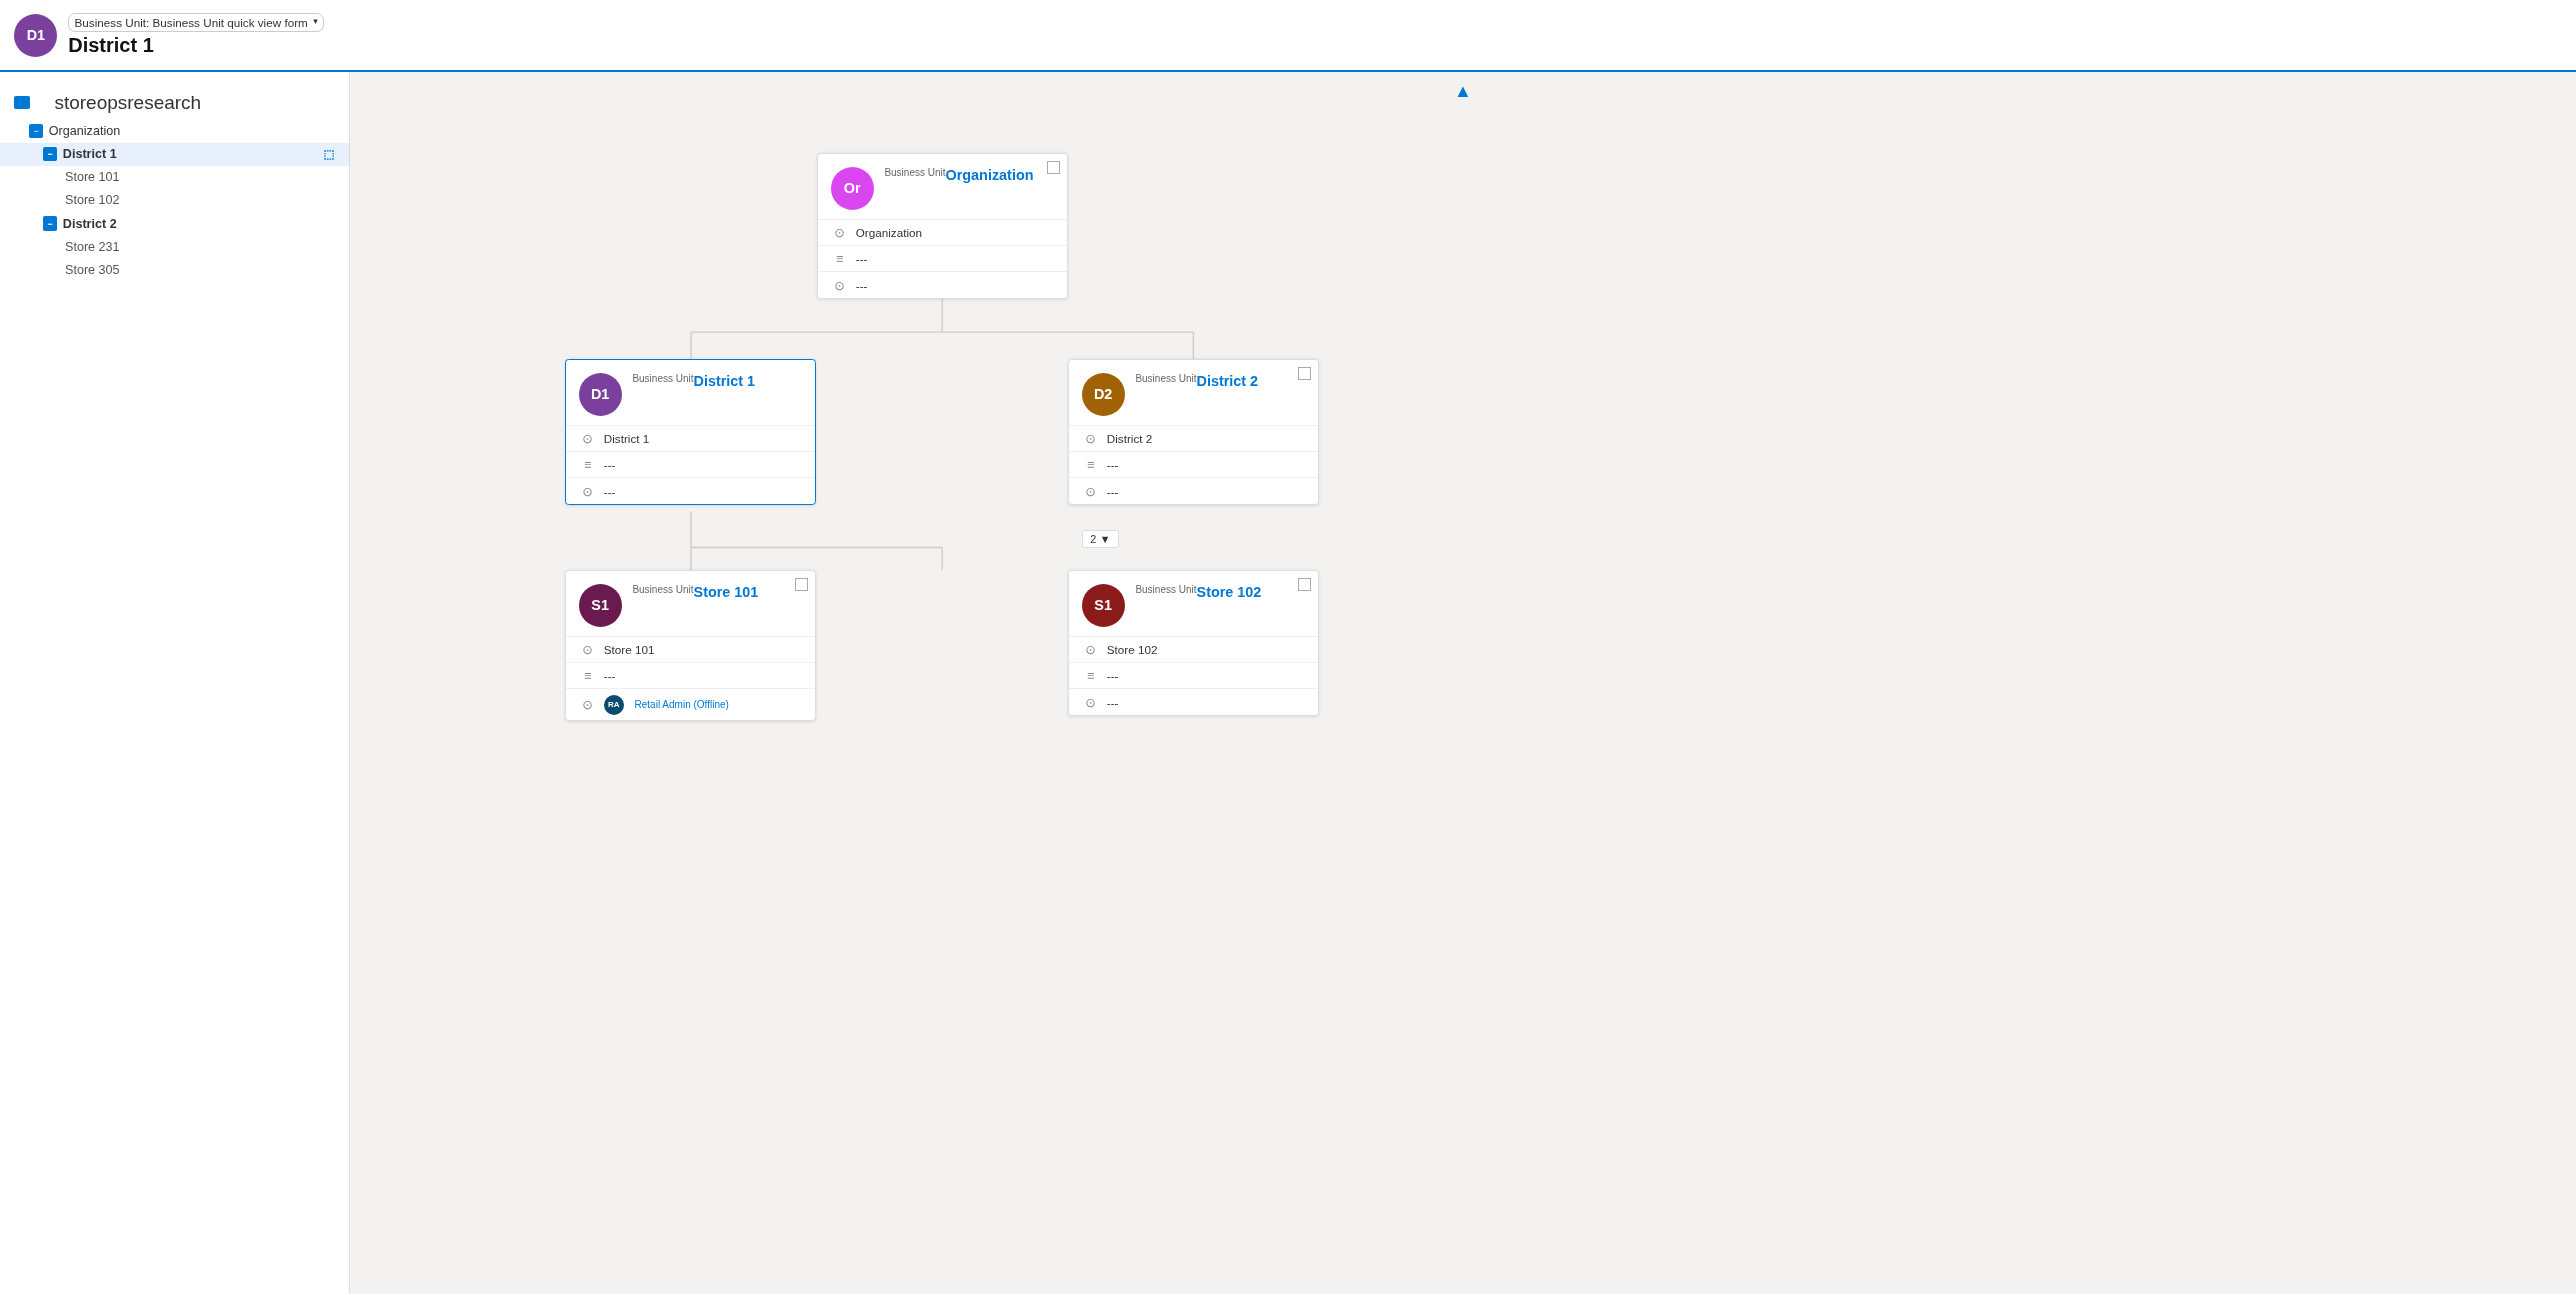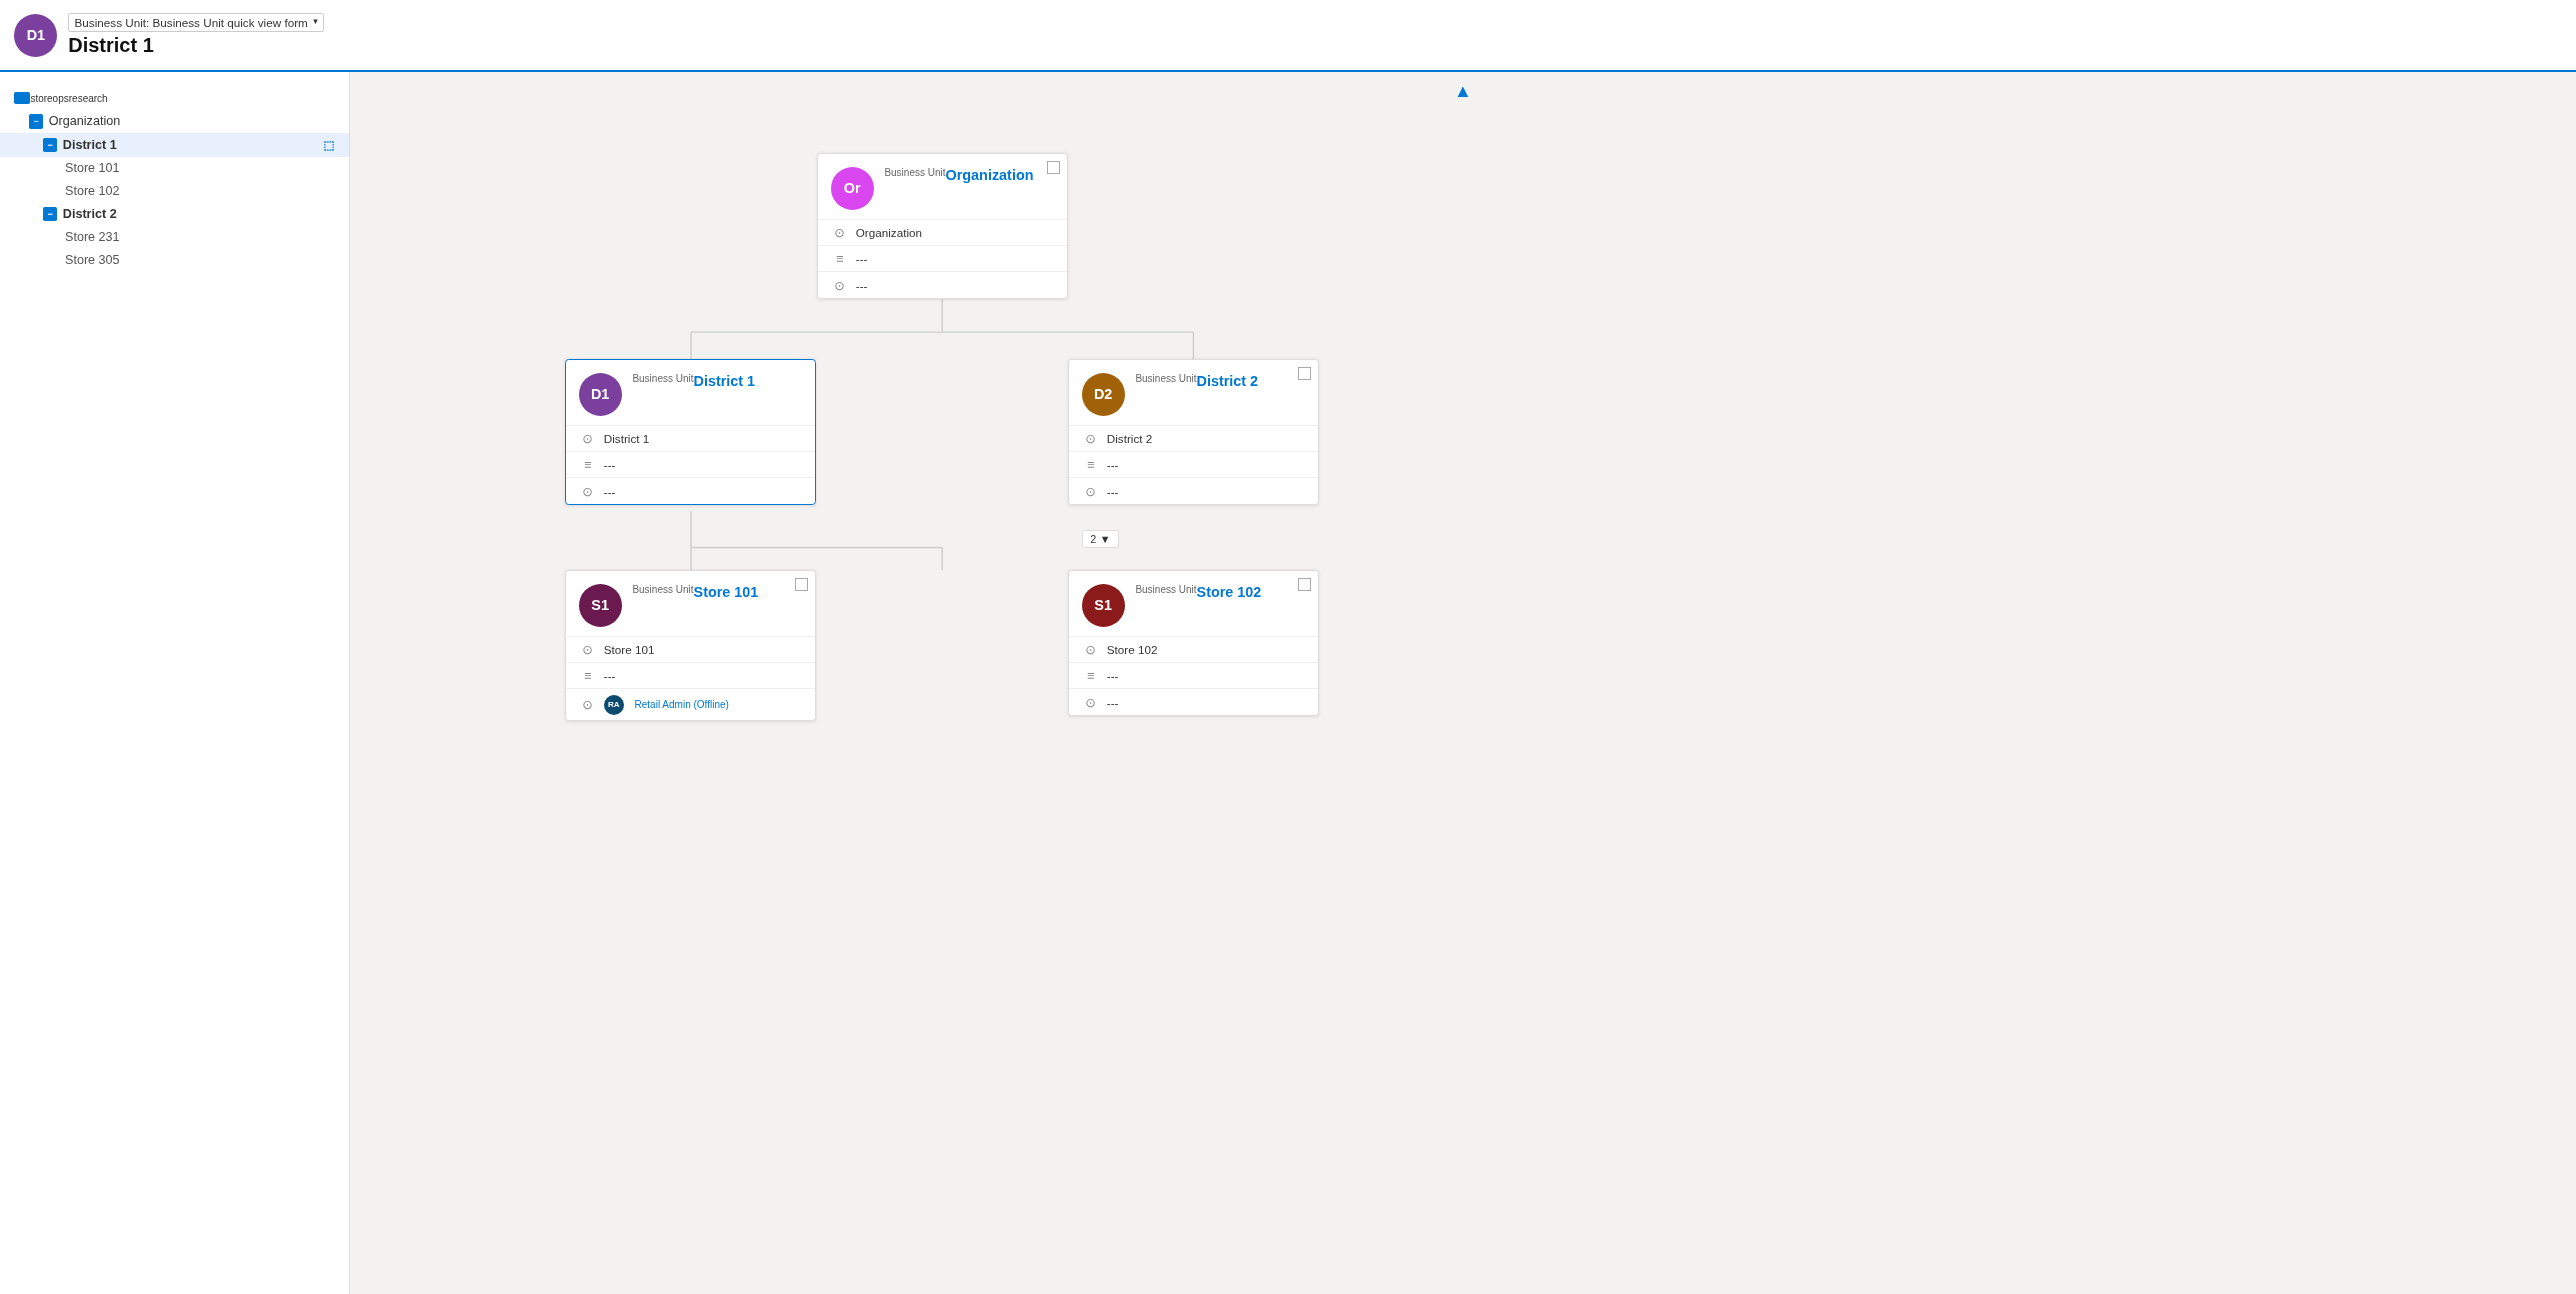--- a/index.html
+++ b/index.html
@@ -21,40 +21,40 @@
       background: #7B3F9E;
       color: white;
       display: flex; align-items: center; justify-content: center;
       font-weight: 600; font-size: 14.4px;
       flex-shrink: 0;
     }
     .header-info { display: flex; flex-direction: column; }
     .header-dropdown {
       display: flex; align-items: flex-start; gap: 5.4px;
       font-size: 11.7px; color: #333; cursor: pointer;
-      border: 0.9px solid #ccc; border-radius: 2px; padding: 1.8px 5.4px;
+      border: 0.9px solid #ccc; border-radius: 7px; padding: 1.8px 5.4px;
     }
     .header-dropdown .arrow { font-size: 9px; }
     .header-title { font-size: 20px; font-weight: 600; color: #111; margin-top: 1.8px; }
 
     
     .main-layout { display: flex; height: calc(1295px - 72px); }
 
     
     .sidebar {
       width: 350px;
       background: white;
       border-right: 0.9px solid #ddd;
       padding: 14.4px 0;
       overflow-y: auto;
       flex-shrink: 0;
     }
     .sidebar-root {
-      display: flex; align-items: center; gap: 0;
-      padding: 5.4px 14.4px; font-size: 10px; color: #333;
+      display: flex; align-items: center; gap: 24px;
+      padding: 5.4px 14.4px; font-size: 19px; color: #333;
     }
     .sidebar-root-icon {
       width: 16px; height: 12.6px;
       background: #0078d4;
       border-radius: 1.8px;
       display: inline-block;
     }
     .sidebar-item {
       display: flex; align-items: center; gap: 5.4px;
       padding: 4.5px 14.4px 4.5px 29px;

